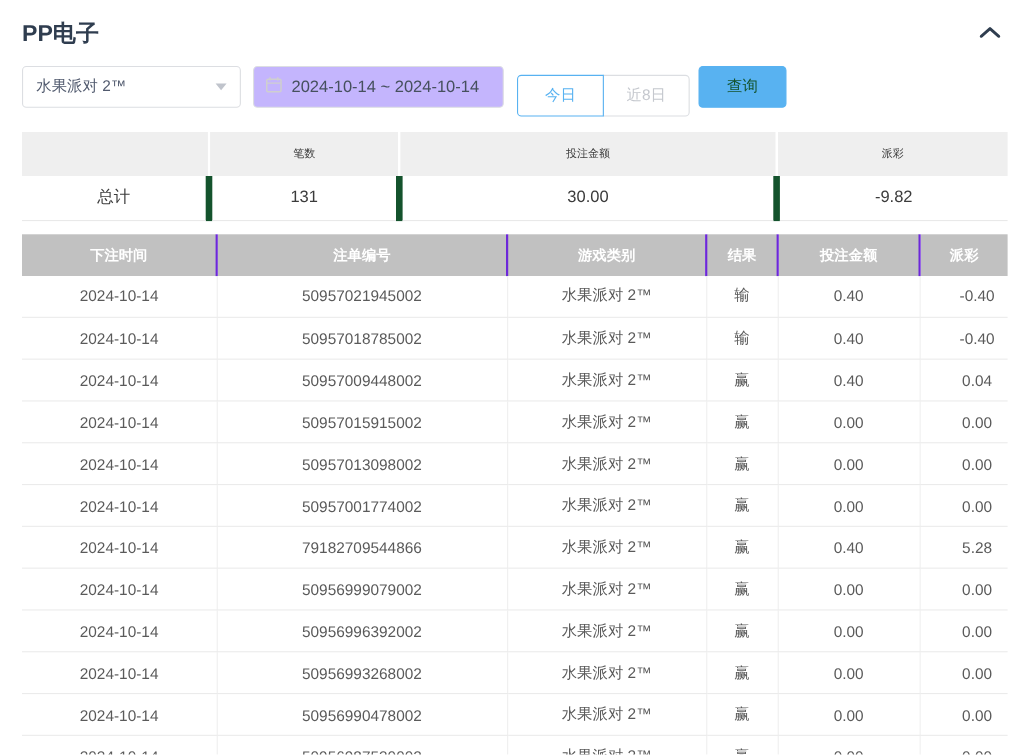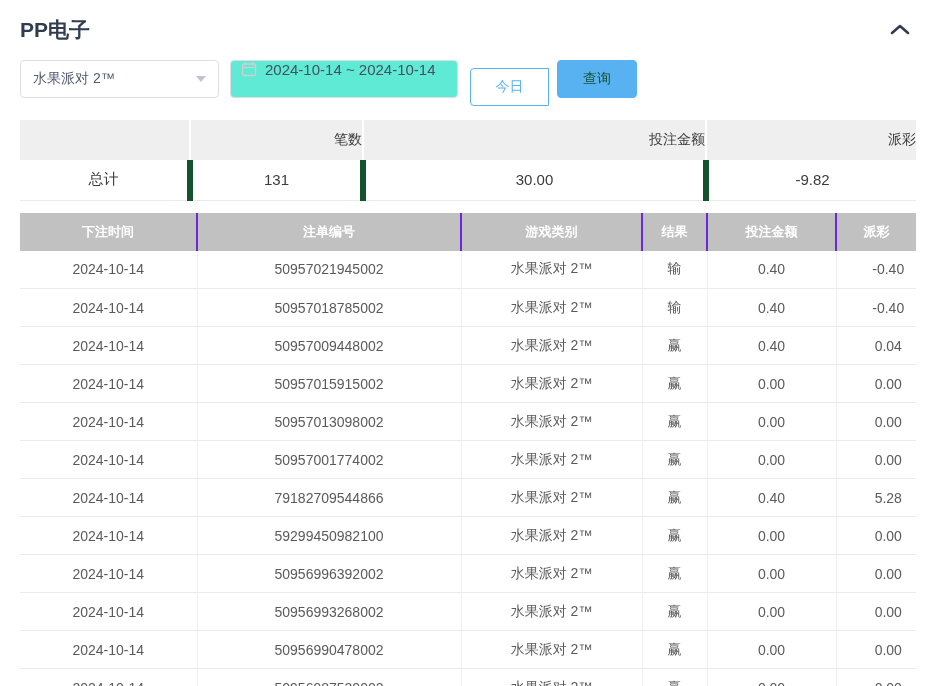--- a/index.html
+++ b/index.html
@@ -13,38 +13,38 @@
   .collapse-btn { background: none; border: none; cursor: pointer; padding: 2px 6px; }
 
   
   .filters { display: flex; align-items: center; margin-top: 18px; height: 38px; }
   .select-box { width: 199px; height: 38px; border: 1px solid #dcdee2; border-radius: 4px;
     display: flex; align-items: center; justify-content: space-between; padding: 0 12px;
     font-size: 14px; color: #515a6e; background: #fff; cursor: pointer; }
   .caret-down { width: 0; height: 0; border-left: 5px solid transparent; border-right: 5px solid transparent;
     border-top: 6px solid #c0c4cc; }
   .date-box { width: 228px; height: 38px; border: 1px solid #dcdee2; border-radius: 4px;
-    display: flex; align-items: flex-start; gap: 8px; padding: 0 10px; margin-left: 11px;
-    font-size: 15px; color: #46505e; background: #5eead4; cursor: text; white-space: nowrap; }
+    display: flex; align-items: center; gap: 8px; padding: 0 10px; margin-left: 11px;
+    font-size: 15px; color: #46505e; background: #c4b5fd; cursor: text; white-space: nowrap; }
   .seg-group { display: flex; margin-left: 12px; margin-top: 16px; }
   .seg-btn { width: 79px; height: 38px; background: #fff; border: 1px solid #dcdee2; color: #c5c8ce;
     font-size: 14px; cursor: pointer; margin-left: -1px; font-family: inherit; }
   .seg-btn.first { border-radius: 4px 0 0 4px; margin-left: 0; }
   .seg-btn.last { border-radius: 0 4px 4px 0; }
   .seg-btn.active { border-color: #58b2f1; color: #58b2f1; position: relative; z-index: 2; }
   .query-btn { width: 80px; height: 38px; margin-left: 8px; background: #58b2f1; border: 1px solid #58b2f1;
     border-radius: 4px; color: #14532d; font-size: 14px; cursor: pointer; font-family: inherit; }
 
   
   table { border-collapse: collapse; table-layout: fixed; width: 896px; }
   td, th { text-align: center; overflow: hidden; white-space: nowrap; }
 
   .summary-table { margin-top: 22px; }
-  .summary-table th { height: 40px; background: #efefef; color: #3b3b3b; font-size: 14px; font-weight: 400;
-    border-right: 2px solid #fff; text-align: right; }
+  .summary-table th { height: 40px; background: #efefef; color: #3b3b3b; font-size: 10px; font-weight: 400;
+    border-right: 2px solid #fff; }
   .summary-table th:last-child { border-right: none; }
   .summary-table td { height: 40px; background: #fff; color: #3b3b3b; font-size: 15px;
     border-right: 6px solid #14532d; border-bottom: 1px solid #e9e9e9; }
   .summary-table td:last-child { border-right: none; }
 
   .bet-table { margin-top: 12px; }
   .bet-table th { height: 38px; background: #c1c1c1; color: #fff; font-size: 13px; font-weight: 700;
     border-right: 2px solid #6d28d9; }
   .bet-table th:last-child { border-right: none; }
   .bet-table td { height: 38px; color: #5a5a5a; font-size: 14px;
@@ -82,20 +82,21 @@
             <line x1="4.5" y1="1.2" x2="4.5" y2="4.2" stroke="#cfcfcf" stroke-width="1.4"></line>
             <line x1="11.5" y1="1.2" x2="11.5" y2="4.2" stroke="#cfcfcf" stroke-width="1.4"></line>
             <line x1="1.5" y1="6.5" x2="14.5" y2="6.5" stroke="#cfcfcf" stroke-width="1.2"></line>
           </svg>
       </span>
       <span>2024-10-14 ~ 2024-10-14</span>
     </div>
 
     <div class="seg-group">
       <button class="seg-btn first active">今日</button>
+      <button class="seg-btn last">近8日</button>
     </div>
 
     <button class="query-btn">查询</button>
   </div>
 
   <table class="summary-table">
     <colgroup>
         <col style="width:170px">
         <col style="width:173px">
         <col style="width:343px">
@@ -190,21 +191,21 @@
         <tr>
     <td>2024-10-14</td>
     <td>79182709544866</td>
     <td>水果派对 2™</td>
     <td>赢</td>
     <td>0.40</td>
     <td>5.28</td>
   </tr>
         <tr>
     <td>2024-10-14</td>
-    <td>59299450982100</td>
+    <td>50956999079002</td>
     <td>水果派对 2™</td>
     <td>赢</td>
     <td>0.00</td>
     <td>0.00</td>
   </tr>
         <tr>
     <td>2024-10-14</td>
     <td>50956996392002</td>
     <td>水果派对 2™</td>
     <td>赢</td>

